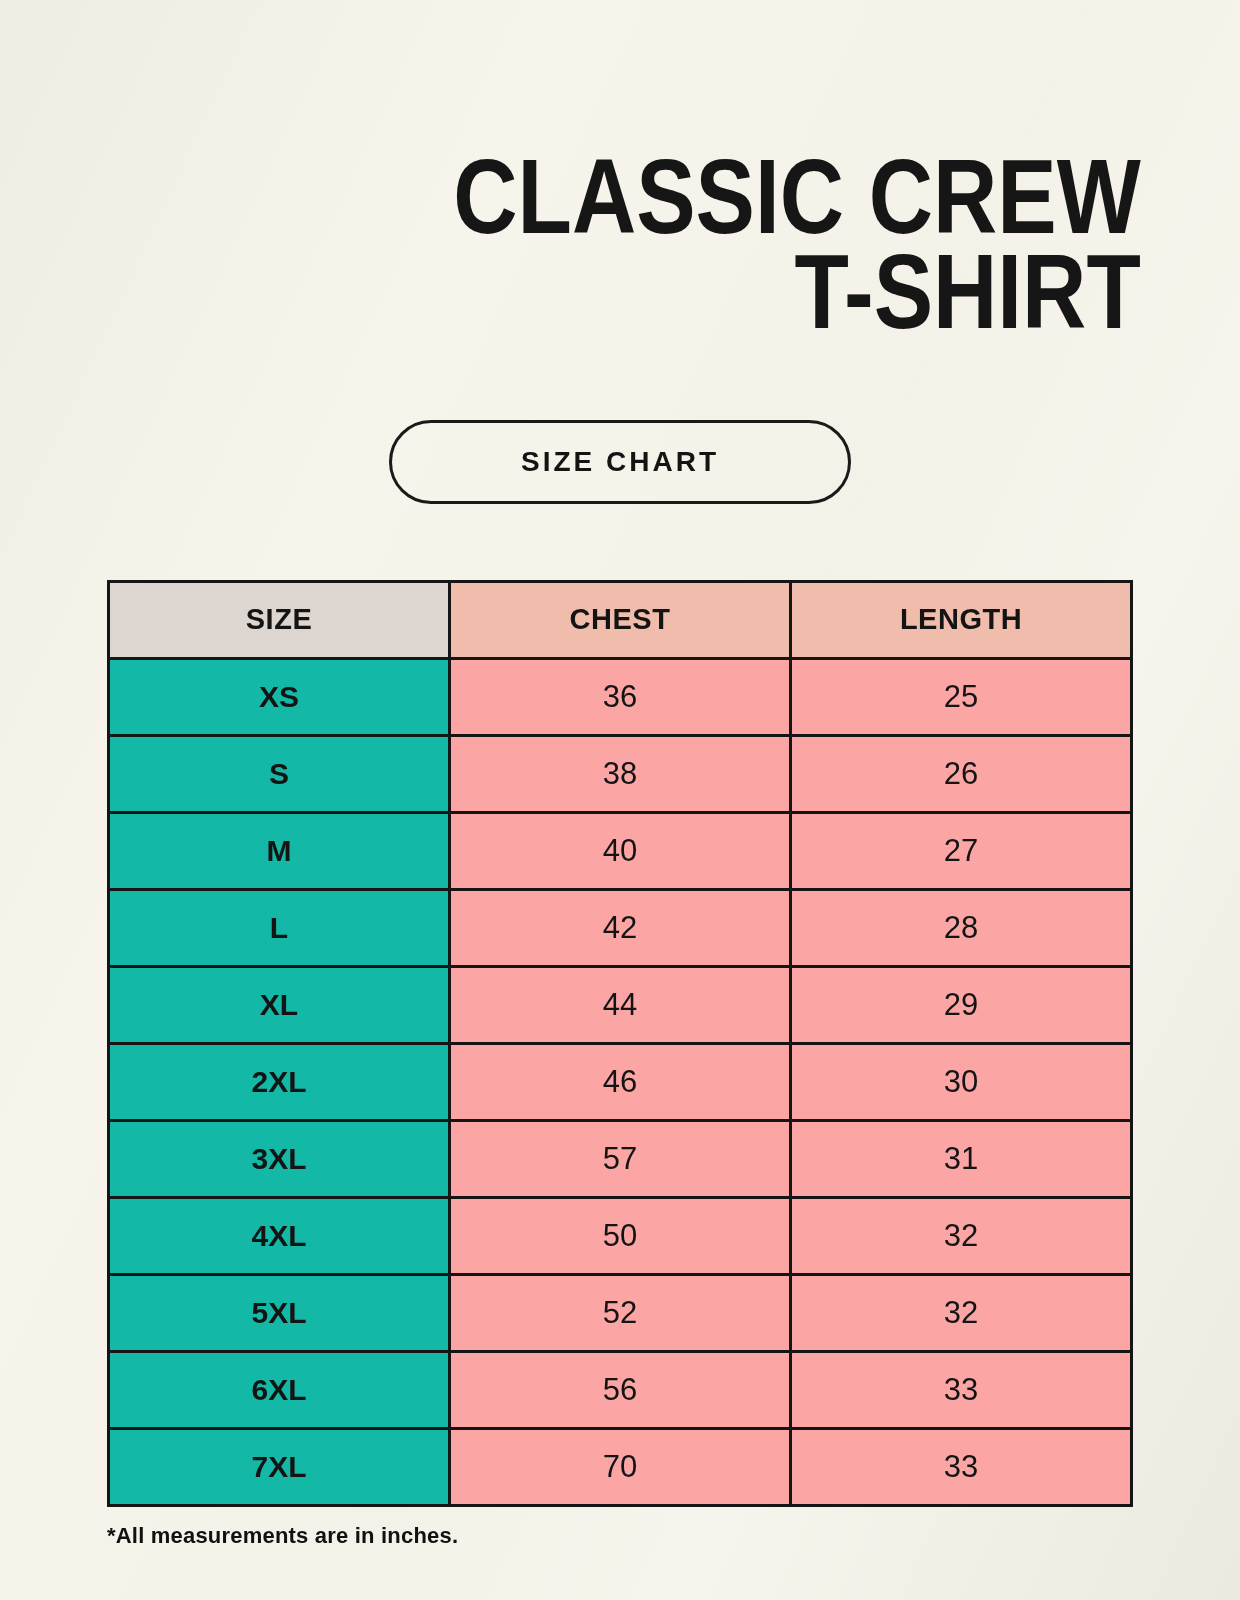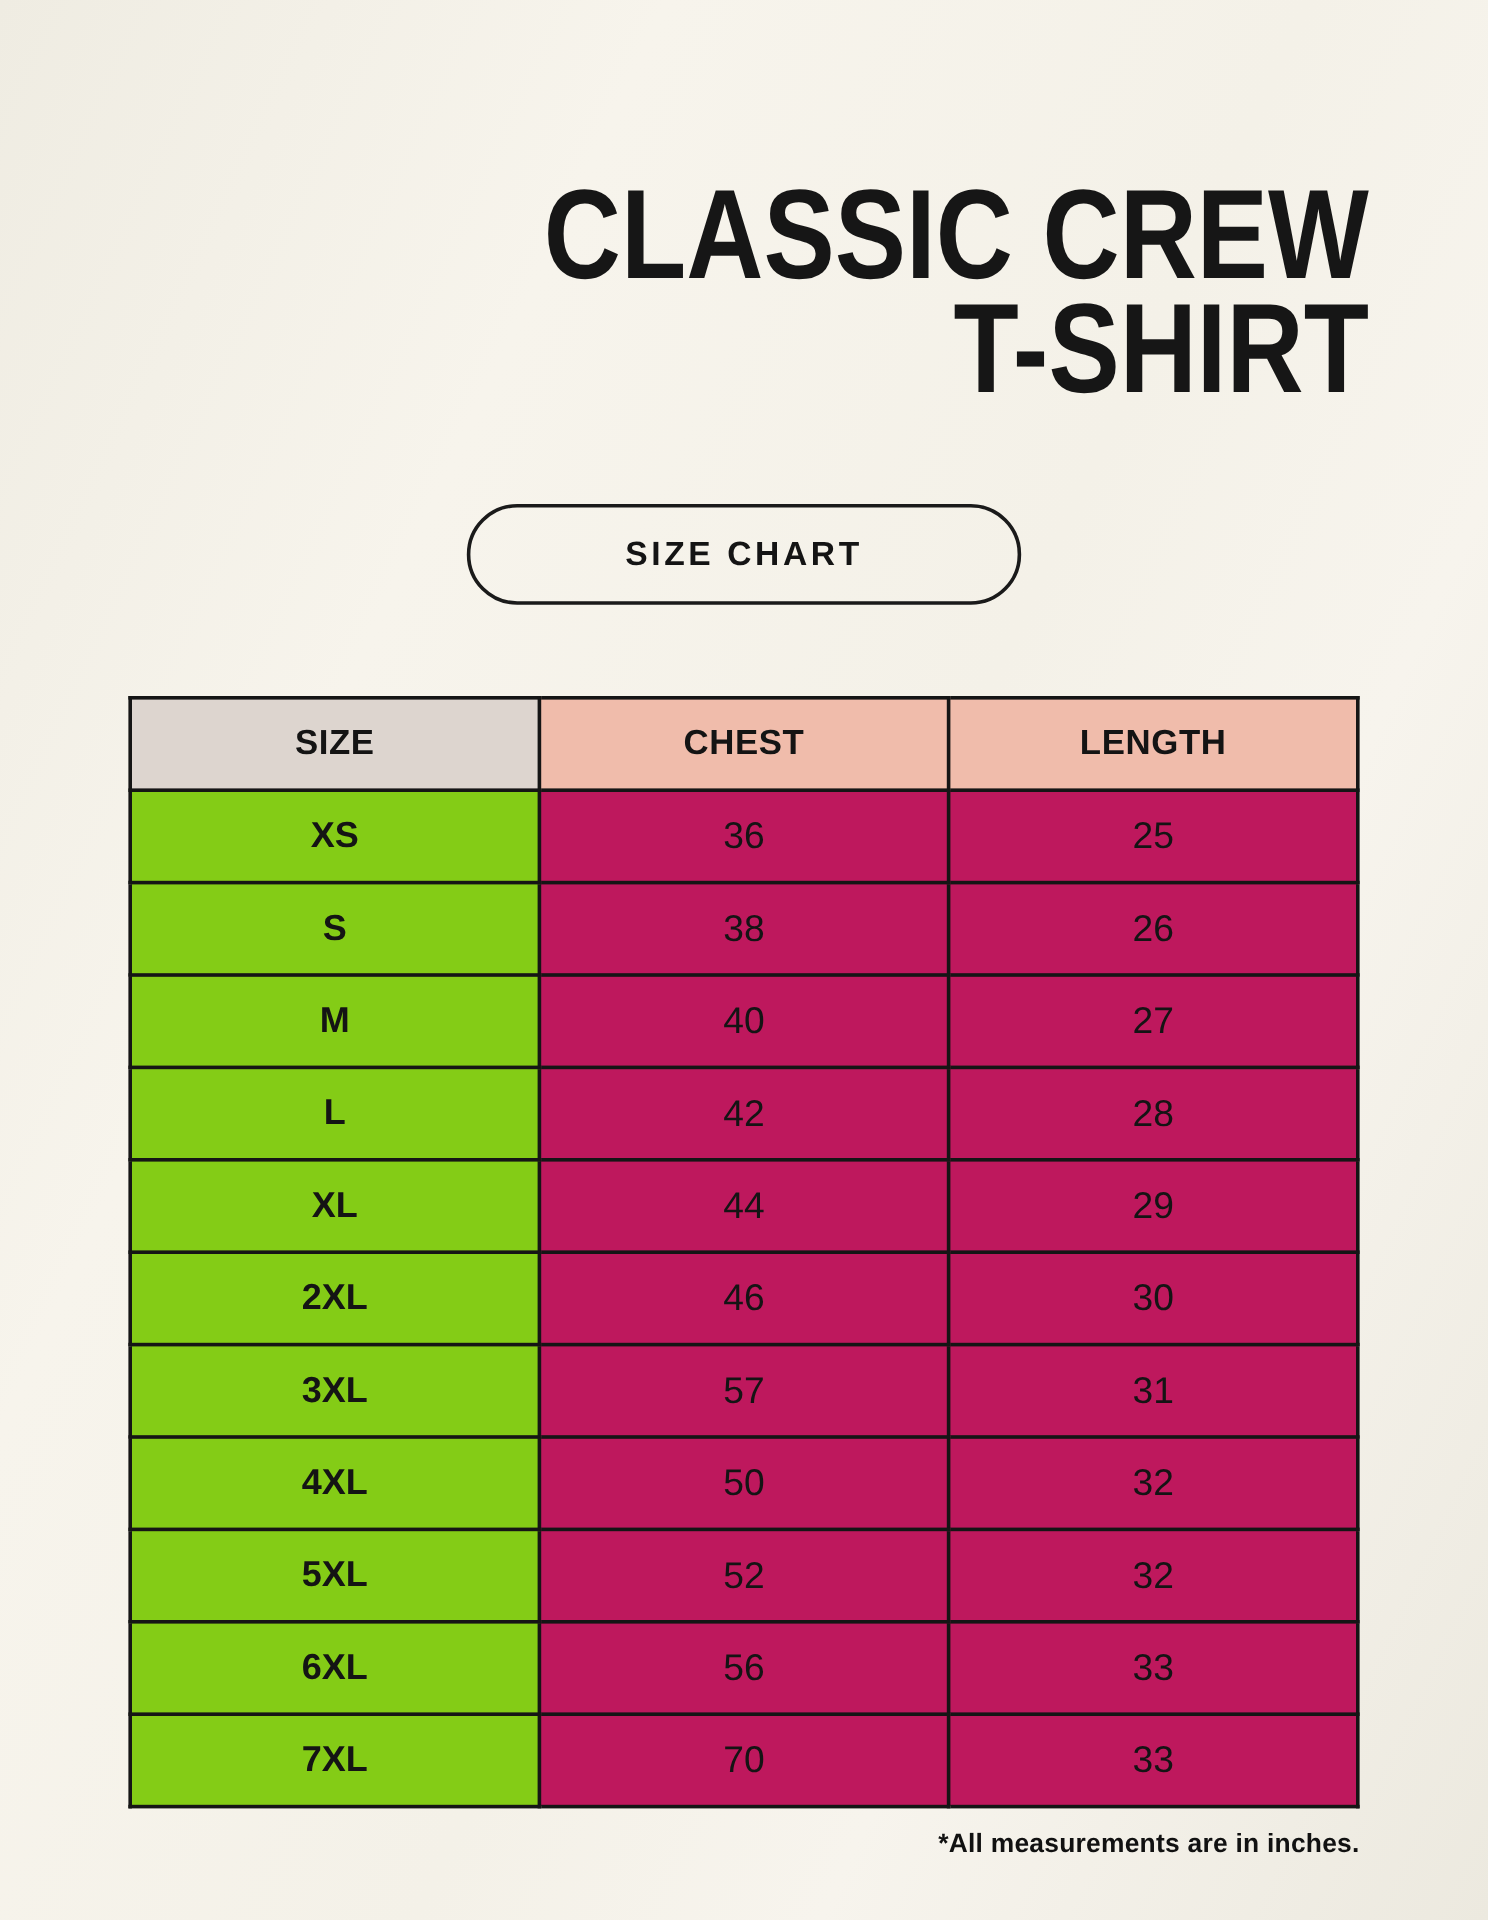--- a/index.html
+++ b/index.html
@@ -76,33 +76,32 @@
     font-weight: 700;
     letter-spacing: 0.5px;
   }
   .size-table th.size-col-head {
     background: #ddd5cf;
   }
   .size-table th.measure-head {
     background: #f0bcab;
   }
   .size-table td {
-    background: #be185d;
+    background: #fca5a5;
     font-size: 31px;
     font-weight: 400;
   }
   .size-table td.size-col {
-    background: #84cc16;
+    background: #14b8a6;
     font-size: 30px;
     font-weight: 700;
   }
   .footnote {
     width: 1026px;
     margin: 16px auto 0 auto;
-    text-align: right;
     font-size: 22px;
     font-weight: 700;
     color: #111111;
     letter-spacing: 0.2px;
   }
 </style>
 </head>
 <body>
 
 <div class="page">

